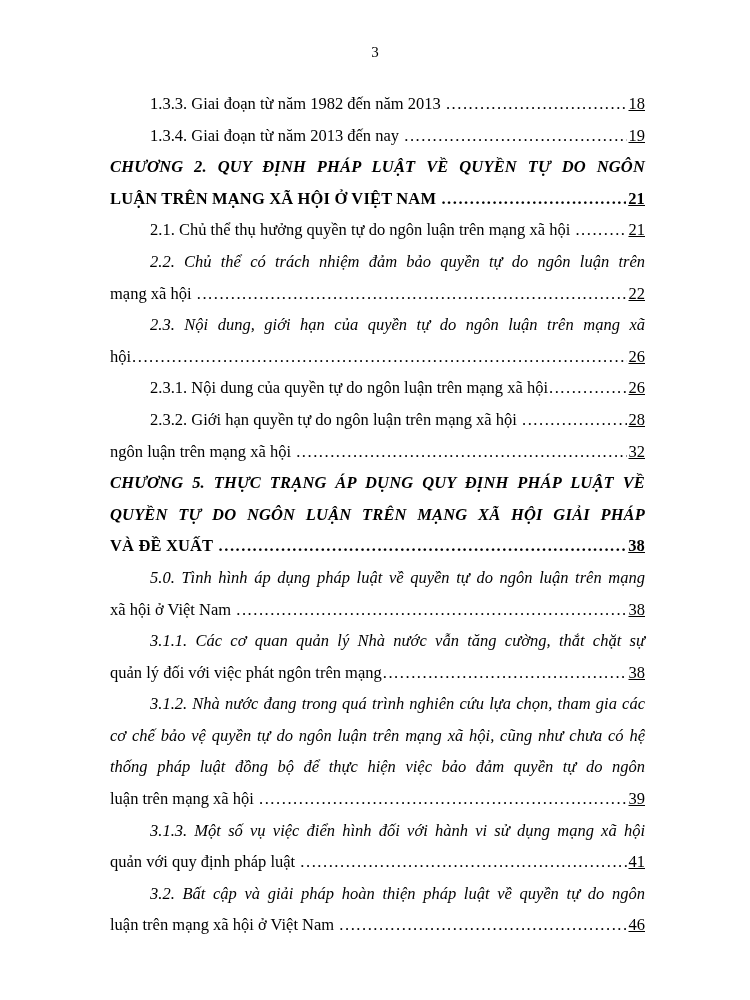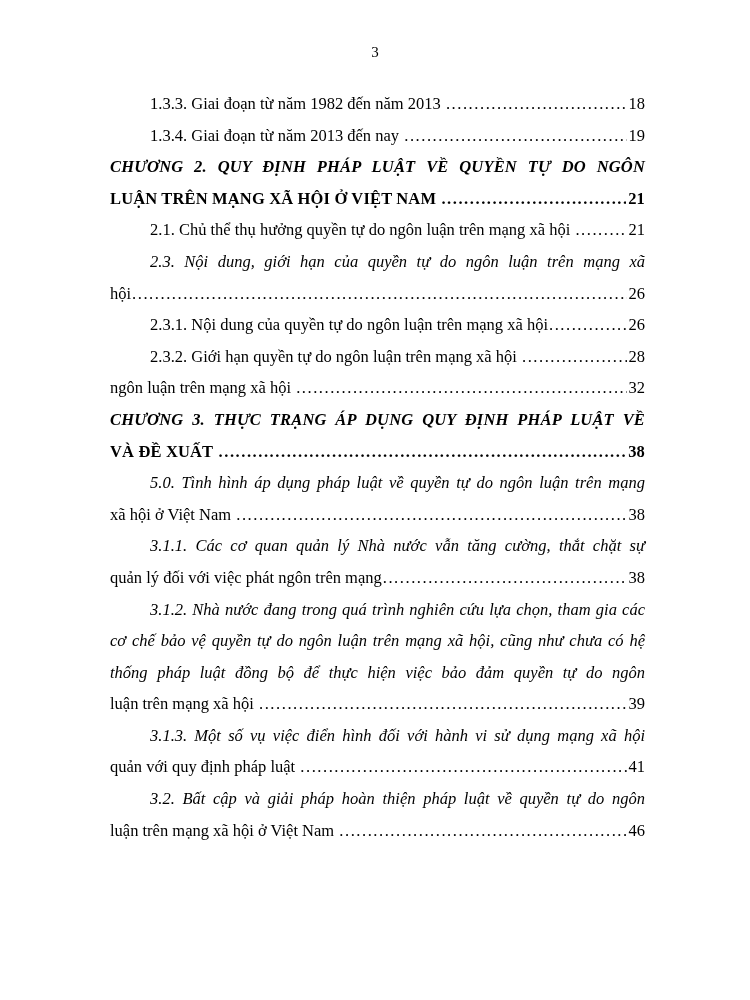--- a/index.html
+++ b/index.html
@@ -79,20 +79,21 @@
     min-width: 0;
   }
 
   .leader-line .dots::before {
     content: "........................................................................................................................................................................";
   }
 
   .leader-line .pageno {
     flex: 0 0 auto;
     padding-left: 1px;
+    text-decoration: underline;
   }
 
   
   .entry .body-lines {
     text-align: justify;
     text-justify: inter-word;
     font-style: italic;
   }
 
   
@@ -135,20 +136,28 @@
     </div>
 
     <div class="entry">
       <div class="leader-line">
         <span class="lead-text"><span class="indent"></span><span>2.1. Chủ thể thụ hưởng quyền tự do ngôn luận trên mạng xã hội</span>&nbsp;</span>
         <span class="dots"></span>
         <span class="pageno">21</span>
       </div>
     </div>
 
+    <div class="entry">
+      <div class="body-lines justify-all"><span class="indent"></span><span>2.2. Chủ thể có trách nhiệm đảm bảo quyền tự do ngôn luận trên</span></div>
+      <div class="leader-line">
+        <span class="lead-text"><span>mạng xã hội</span>&nbsp;</span>
+        <span class="dots"></span>
+        <span class="pageno">22</span>
+      </div>
+    </div>
 
     <div class="entry">
       <div class="body-lines justify-all"><span class="indent"></span><span>2.3. Nội dung, giới hạn của quyền tự do ngôn luận trên mạng xã</span></div>
       <div class="leader-line">
         <span class="lead-text"><span>hội</span></span>
         <span class="dots"></span>
         <span class="pageno">26</span>
       </div>
     </div>
 
@@ -170,21 +179,22 @@
 
     <div class="entry">
       <div class="leader-line">
         <span class="lead-text"><span>ngôn luận trên mạng xã hội</span>&nbsp;</span>
         <span class="dots"></span>
         <span class="pageno">32</span>
       </div>
     </div>
 
     <div class="entry heading">
-      <div class="body-lines justify-all">CHƯƠNG 3. THỰC TRẠNG ÁP DỤNG QUY ĐỊNH PHÁP LUẬT  VỀ</div>
+      <div class="body-lines justify-all">CHƯƠNG 5. THỰC TRẠNG ÁP DỤNG QUY ĐỊNH PHÁP LUẬT  VỀ</div>
+      <div class="body-lines justify-all">QUYỀN TỰ DO NGÔN LUẬN TRÊN MẠNG XÃ HỘI  GIẢI PHÁP</div>
       <div class="leader-line">
         <span class="lead-text"><span>VÀ ĐỀ XUẤT</span>&nbsp;</span>
         <span class="dots"></span>
         <span class="pageno">38</span>
       </div>
     </div>
 
     <div class="entry">
       <div class="body-lines justify-all"><span class="indent"></span><span>5.0. Tình hình áp dụng pháp luật về quyền tự do ngôn luận trên mạng</span></div>
       <div class="leader-line">

